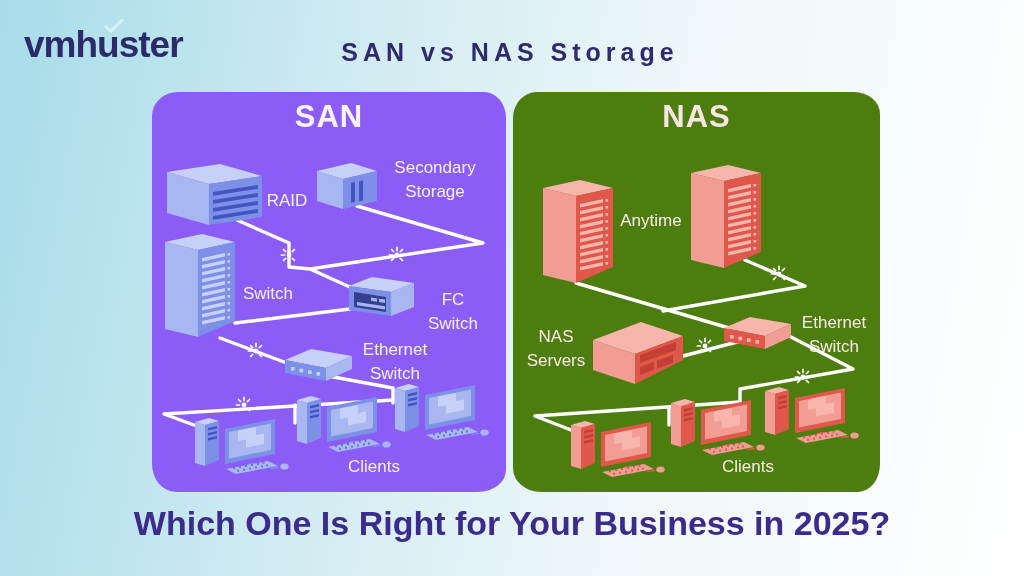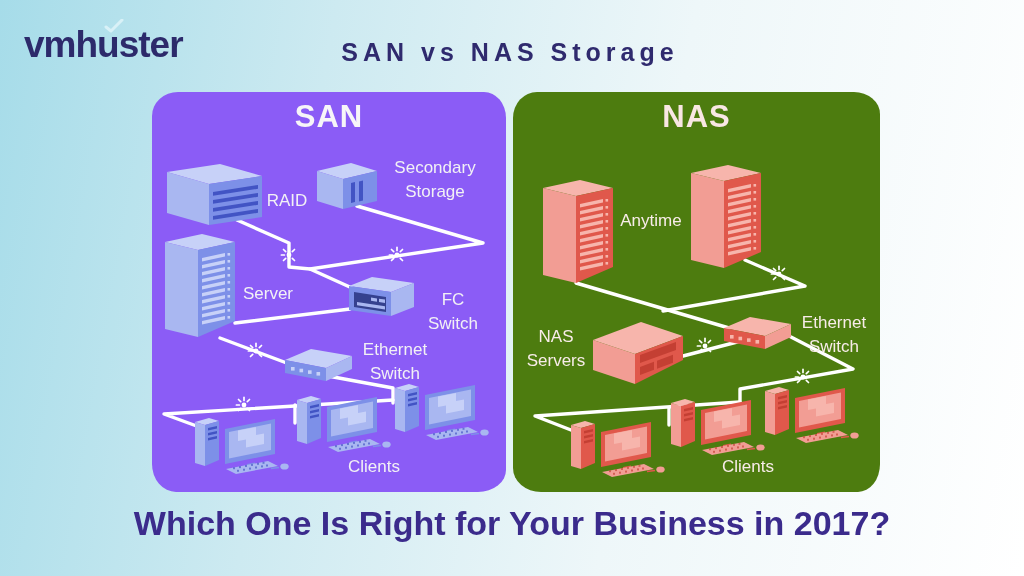--- a/index.html
+++ b/index.html
@@ -219,21 +219,21 @@
 
       <g>
         <use href="#spark" x="137" y="163"></use>
         <use href="#spark" x="245" y="163"></use>
         <use href="#spark" x="104" y="259"></use>
         <use href="#spark" x="92" y="313"></use>
       </g>
     </svg>
     <div class="dev-label" style="left:105px; top:90px;  width:60px;margin-top:7px;">RAID</div>
     <div class="dev-label" style="left:228px; top:64px;  width:110px;">Secondary Storage</div>
-    <div class="dev-label" style="left:86px;  top:190px; width:60px;">Server</div>
+    <div class="dev-label" style="left:86px;  top:190px; width:60px;">Switch</div>
     <div class="dev-label" style="left:270px; top:172px; width:62px;margin-top:24px;">FC Switch</div>
     <div class="dev-label" style="left:203px; top:246px; width:80px;">Ethernet Switch</div>
     <div class="dev-label" style="left:182px; top:363px; width:80px;">Clients</div>
   </section>
 
   <section class="panel nas">
     <h2 class="panel-title">NAS</h2>
     <svg class="diagram" viewBox="0 0 367 400">
 
       <g>
@@ -270,14 +270,14 @@
         <use href="#spark" x="192" y="254"></use>
         <use href="#spark" x="290" y="285"></use>
       </g>
     </svg>
     <div class="dev-label" style="left:103px; top:117px; width:70px;">Anytime</div>
     <div class="dev-label" style="left:5px;   top:233px; width:76px;">NAS Servers</div>
     <div class="dev-label" style="left:280px; top:219px; width:82px;">Ethernet Switch</div>
     <div class="dev-label" style="left:195px; top:363px; width:80px;">Clients</div>
   </section>
 
-  <div class="headline">Which One Is Right for Your Business in 2017?</div>
+  <div class="headline">Which One Is Right for Your Business in 2025?</div>
 </div>
 
 </body></html>

